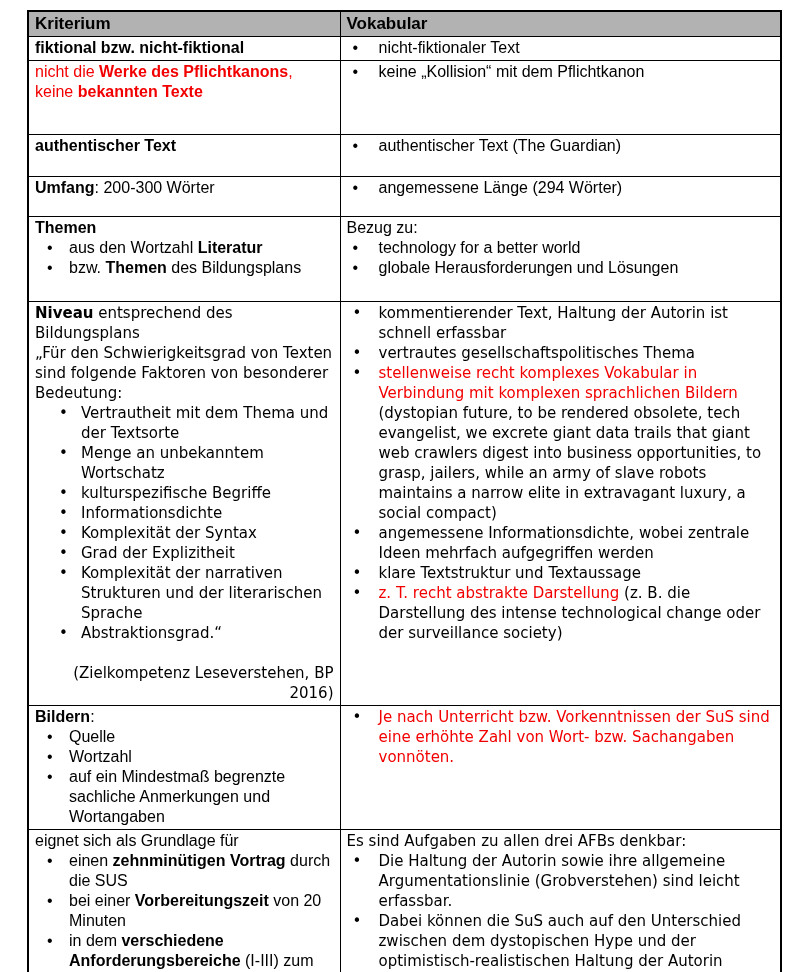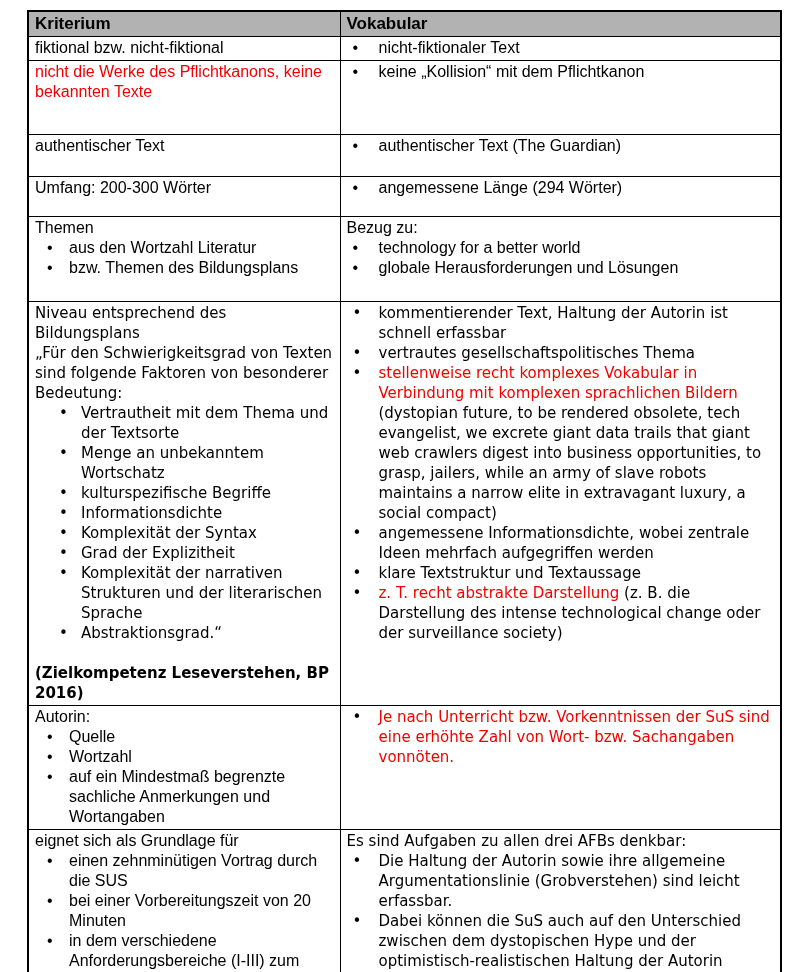--- a/index.html
+++ b/index.html
@@ -26,35 +26,35 @@
     vertical-align:top;text-align:left;
     padding:1px 6px 2px 6px;
     font-size:16px;line-height:20px;
     overflow:hidden;
   }
   th{
     background:var(--header_bg);
     font-size:17px;font-weight:bold;line-height:21px;
   }
   p{margin:0;}
-  .b{font-weight:normal;}
+  .b{font-weight:bold;}
   .i{}
   .red{color:var(--red);}
   
   .vd{font-family:"DejaVu Sans",sans-serif;font-size:15px;line-height:20px;}
   
   ul{margin:0;padding:0;list-style:none;}
   li{position:relative;}
   ul.l1 li{padding-left:34px;}
   ul.l1 li::before{content:"\2022";position:absolute;left:12px;}
   ul.l2 li{padding-left:46px;}
   ul.l2 li::before{content:"\2022";position:absolute;left:24px;}
   ul.r1 li{padding-left:32px;}
   ul.r1 li::before{content:"\2022";position:absolute;left:6px;}
-  .source{font-weight:bold;text-align:left;margin-top:20px;}
+  .source{font-weight:normal;text-align:right;margin-top:20px;margin-left:24px;}
   
   tr.h-head{height:23px;}
   tr.h-r1{height:24px;}
   tr.h-r2{height:74px;}
   tr.h-r3{height:42px;}
   tr.h-r4{height:40px;margin-left:9px;}
   tr.h-r5{height:85px;}
   tr.h-r6{height:400px;}
   tr.h-r7{height:124px;}
   tr.h-r8{height:159px;}
@@ -161,21 +161,21 @@
         <li><span class="red">stellenweise recht komplexes Vokabular in Verbindung mit komplexen sprachlichen Bildern </span><span class="i">(dystopian future, to be rendered obsolete, tech evangelist, we excrete giant data trails that giant web crawlers digest into business opportunities, to grasp, jailers, while an army of slave robots maintains a narrow elite in extravagant luxury, a social compact)</span></li>
         <li><span>angemessene Informationsdichte, wobei zentrale Ideen mehrfach aufgegriffen werden</span></li>
         <li><span>klare Textstruktur und Textaussage</span></li>
         <li><span class="red">z. T. recht abstrakte Darstellung</span><span> (z. B. die Darstellung des </span><span class="i">intense technological change</span><span> oder der </span><span class="i">surveillance society</span><span>)</span></li>
       </ul>
     </td>
   </tr>
 
   <tr class="h-r7">
     <td>
-      <p><span class="b">Autorin</span><span>:</span></p>
+      <p><span class="b">Bildern</span><span>:</span></p>
       <ul class="l1">
         <li><span>Quelle</span></li>
         <li><span>Wortzahl</span></li>
         <li><span>auf ein Mindestmaß begrenzte sachliche Anmerkungen und Wortangaben</span></li>
       </ul>
     </td>
     <td class="vd">
       <ul class="r1">
         <li><span class="red">Je nach Unterricht bzw. Vorkenntnissen der SuS sind eine erhöhte Zahl von Wort- bzw. Sachangaben vonnöten.</span></li>
       </ul>

